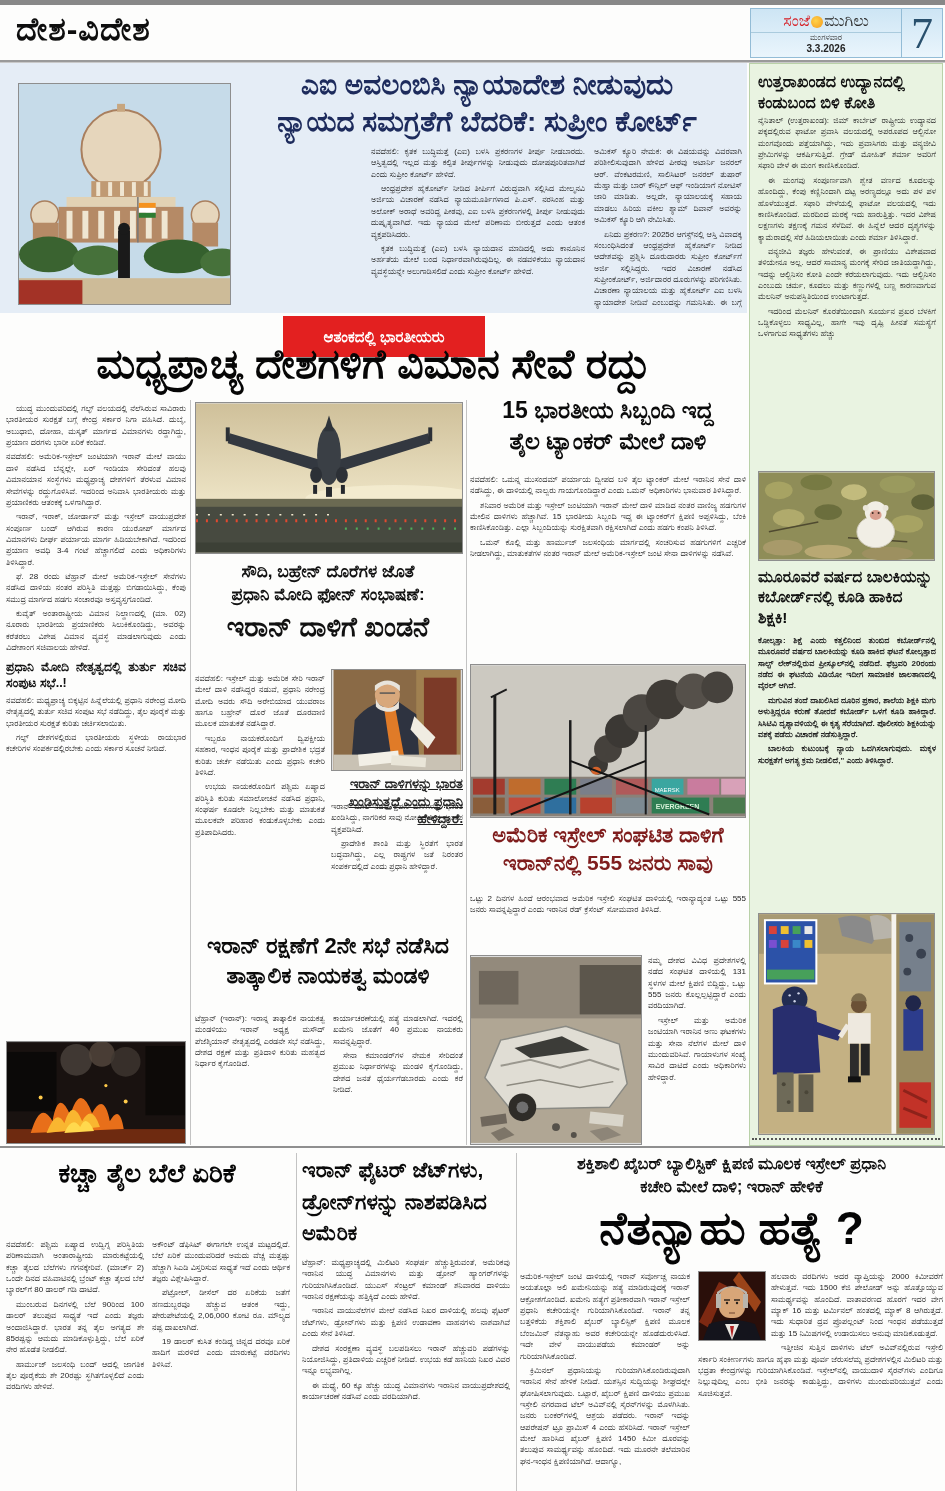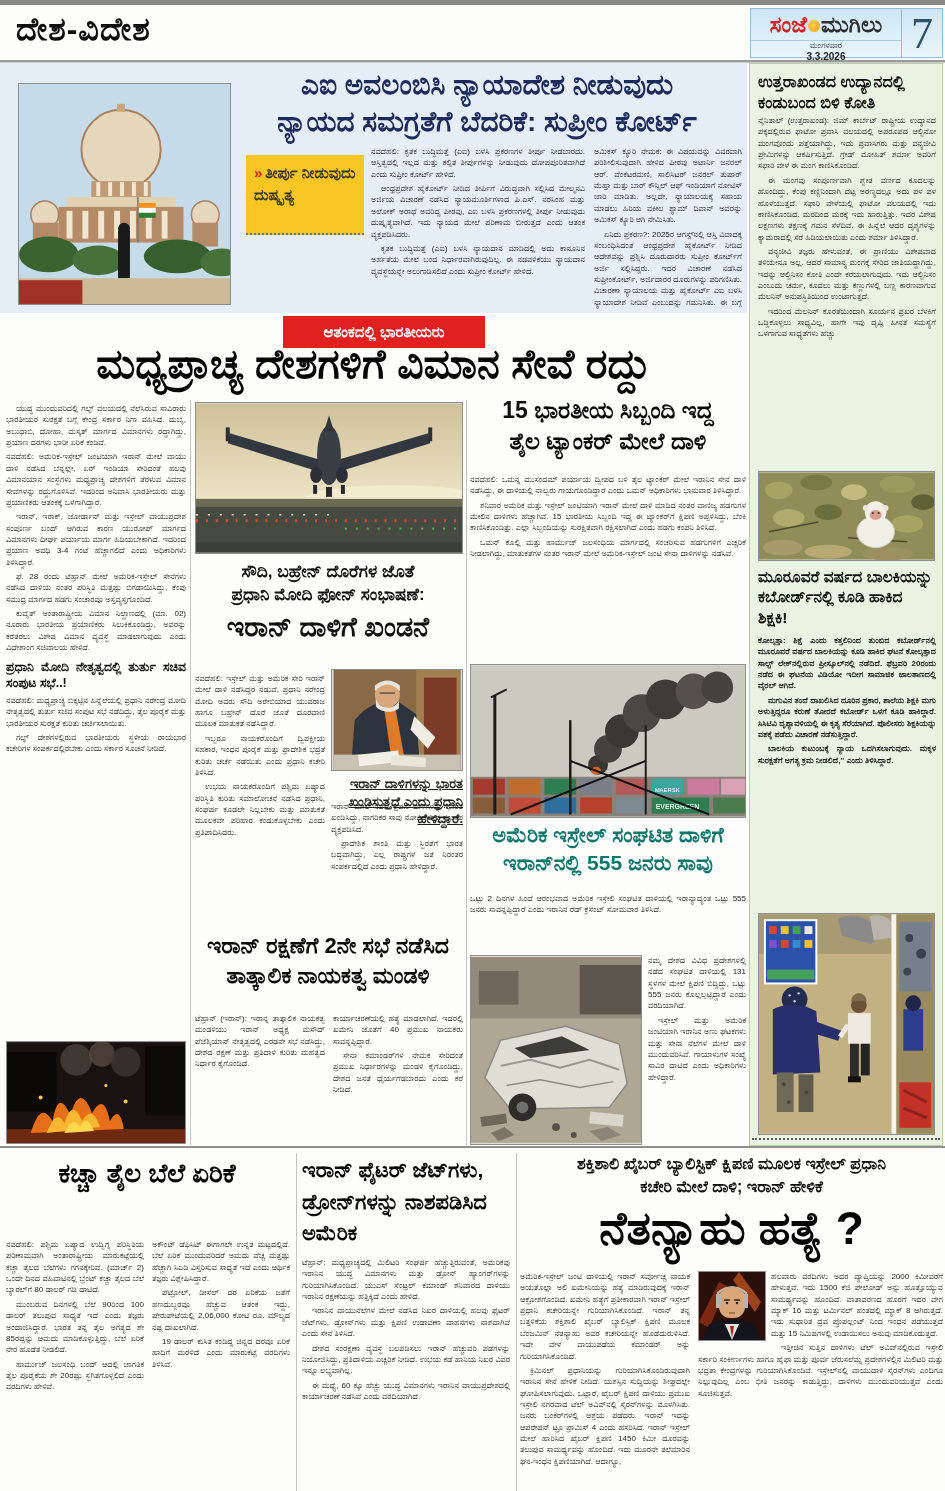--- a/index.html
+++ b/index.html
@@ -11,46 +11,46 @@
   .bp0{text-indent:0;}
   .photo{border:1px solid #8e8e8e;background:#ddd;overflow:hidden;}
   .photo svg{display:block;width:100%;height:100%;}
   .vrule{border-left:1px solid #c3c3c3;width:0;}
   
   .section-title{left:16px;top:6px;font-size:32px;font-weight:800;color:#0e0e0e;letter-spacing:1px;}
   .header-rule{left:0;top:55px;width:945px;height:3px;border-top:2px solid #9a9a9a;border-bottom:1px solid #c9c9c9;}
   .logo-panel{left:750px;top:3px;width:193px;height:50px;background:linear-gradient(#cde5f4,#eaf5fc);
               border:1px solid #93bcd6;display:flex;}
   .logo-left{width:150px;border-right:1px solid #93bcd6;text-align:center;padding-top:3px;}
-  .logo-line{font-size:22px;font-weight:700;}
+  .logo-line{font-size:16px;font-weight:400;}
   .brand-red{color:#d62027;}
   .brand-dark{color:#2e2e2e;}
   .logo-day{font-size:8px;color:#333;border-top:1px solid #aacbdd;margin-top:2px;padding-top:0;}
   .logo-date{font-size:10px;font-weight:bold;color:#222;}
   .pagenum{flex:1;text-align:center;font-family:"Liberation Serif",serif;font-size:44px;color:#29506d;line-height:50px;}
   .sun{display:inline-block;width:12px;height:12px;border-radius:50%;
        background:radial-gradient(circle at 40% 40%,#ffd24a,#f59a1c);vertical-align:middle;margin:0 1px;}
   
   .top-band{left:0;top:58px;width:747px;height:250px;background:#e5edf6;}
   .ai-headline{left:230px;top:62px;width:514px;text-align:center;font-size:28px;line-height:1.32;
                font-weight:800;color:#1d2b5c;}
   .yellow-box{left:246px;top:150px;width:118px;height:80px;background:#f7c623;padding:7px 8px;
               font-size:15px;line-height:1.45;font-weight:800;color:#3a3a1a;border-bottom:2px dotted #777;}
   .ybm{color:#cc2121;margin-right:3px;font-weight:800;}
   
-  .badge{left:283px;top:311px;width:202px;height:32px;background:#e32020;color:#fff;font-size:15px;
+  .badge{left:283px;top:311px;width:202px;height:41px;background:#e32020;color:#fff;font-size:15px;
          font-weight:800;display:flex;align-items:center;justify-content:center;}
   .flight-headline{left:0;top:336px;width:747px;text-align:center;font-size:41px;font-weight:800;color:#060606;}
   .subhead{font-size:12.5px;font-weight:800;color:#111;line-height:1.3;margin:5px 0 4px;text-indent:0;}
   
   .h-modi12{left:193px;top:556px;width:270px;text-align:center;font-size:17px;font-weight:800;color:#111;line-height:1.35;}
   .h-modi3{font-size:27px;margin-top:2px;}
   .h-tanker{left:470px;top:390px;width:276px;text-align:center;font-size:23px;font-weight:800;color:#0b0b0b;line-height:1.35;}
   .h-council{left:193px;top:926px;width:270px;text-align:center;font-size:22px;font-weight:800;color:#0b0b0b;line-height:1.35;}
-  .h-deaths{left:470px;top:816px;width:276px;text-align:center;font-size:21px;font-weight:800;color:#0f766e;line-height:1.35;}
+  .h-deaths{left:470px;top:816px;width:276px;text-align:center;font-size:21px;font-weight:800;color:#7f1d1d;line-height:1.35;}
   .caption{font-size:13px;font-weight:bold;color:#222;line-height:1.35;text-align:right;text-decoration:underline;}
   
   .sidebar{left:749px;top:58px;width:194px;height:1083px;background:#e9f3e1;border:1px solid #b9d1a8;}
   .sb-h{font-size:16px;font-weight:800;color:#101010;line-height:1.32;}
   .sidebar-dotted{left:752px;top:1133px;width:188px;border-top:2px dotted #555;}
   
   .main-rule{left:0;top:1141px;width:945px;border-top:2px solid #8f8f8f;}
   .h-oil{left:2px;top:1152px;width:290px;text-align:center;font-size:26px;font-weight:800;color:#060606;line-height:1.3;}
   .h-jets{left:302px;top:1149px;width:210px;font-size:21px;font-weight:800;color:#0a0a0a;line-height:1.5;}
   .kicker{left:520px;top:1147px;width:423px;text-align:center;font-size:16px;font-weight:800;color:#101010;line-height:1.45;}
@@ -116,23 +116,20 @@
       <rect x="0" y="196" width="213" height="26" fill="#cdbb98"></rect>
       <rect x="0" y="198" width="64" height="24" fill="#a33226"></rect>
     </svg>
   </div>
 
   <div class="abs ai-headline">
     <div>ಎಐ ಅವಲಂಬಿಸಿ ನ್ಯಾಯಾದೇಶ ನೀಡುವುದು</div>
     <div>ನ್ಯಾಯದ ಸಮಗ್ರತೆಗೆ ಬೆದರಿಕೆ: ಸುಪ್ರೀಂ ಕೋರ್ಟ್</div>
   </div>
 
-  <div class="abs yellow-box">
-    <span class="ybm">»</span><span>ತೀರ್ಪು ನೀಡುವುದು ದುಷ್ಕೃತ್ಯ</span>
-  </div>
 
   <div class="abs txt" style="left:371px;top:141px;width:214px;height:164px;">
     <p class="bp bp0">ನವದೆಹಲಿ: ಕೃತಕ ಬುದ್ಧಿಮತ್ತೆ (ಎಐ) ಬಳಸಿ ಪ್ರಕರಣಗಳ ತೀರ್ಪು ನೀಡಬಾರದು. ಆಸ್ತಿತ್ವದಲ್ಲಿ ಇಲ್ಲದ ಮತ್ತು ಕಲ್ಪಿತ ತೀರ್ಪುಗಳನ್ನು ನೀಡುವುದು ದೋಷಪೂರಿತವಾಗಿದೆ ಎಂದು ಸುಪ್ರೀಂ ಕೋರ್ಟ್ ಹೇಳಿದೆ.</p>
     <p class="bp">ಆಂಧ್ರಪ್ರದೇಶ ಹೈಕೋರ್ಟ್ ನೀಡಿದ ತೀರ್ಪಿಗೆ ವಿರುದ್ಧವಾಗಿ ಸಲ್ಲಿಸಿದ ಮೇಲ್ಮನವಿ ಅರ್ಜಿಯ ವಿಚಾರಣೆ ನಡೆಸಿದ ನ್ಯಾಯಮೂರ್ತಿಗಳಾದ ಪಿ.ಎಸ್. ನರಸಿಂಹ ಮತ್ತು ಅಲೋಕ್ ಅರಾಧೆ ಅವರಿದ್ದ ಪೀಠವು, ಎಐ ಬಳಸಿ ಪ್ರಕರಣಗಳಲ್ಲಿ ತೀರ್ಪು ನೀಡುವುದು ದುಷ್ಕೃತ್ಯವಾಗಿದೆ. ಇದು ನ್ಯಾಯದ ಮೇಲೆ ಪರಿಣಾಮ ಬೀರುತ್ತದೆ ಎಂದು ಆತಂಕ ವ್ಯಕ್ತಪಡಿಸಿದರು.</p>
     <p class="bp">ಕೃತಕ ಬುದ್ಧಿಮತ್ತೆ (ಎಐ) ಬಳಸಿ ನ್ಯಾಯದಾನ ಮಾಡಿದಲ್ಲಿ ಅದು ಕಾನೂನಿನ ಅರ್ಹತೆಯ ಮೇಲೆ ಬಂದ ನಿರ್ಧಾರವಾಗಿರುವುದಿಲ್ಲ. ಈ ನಡವಳಿಕೆಯು ನ್ಯಾಯದಾನ ವ್ಯವಸ್ಥೆಯನ್ನೇ ಅಲುಗಾಡಿಸಲಿದೆ ಎಂದು ಸುಪ್ರೀಂ ಕೋರ್ಟ್ ಹೇಳಿದೆ.</p>
   </div>
   <div class="abs txt" style="left:594px;top:141px;width:148px;height:164px;">
     <p class="bp bp0">ಅಮಿಕಸ್ ಕ್ಯೂರಿ ನೇಮಕ: ಈ ವಿಷಯವನ್ನು ವಿವರವಾಗಿ ಪರಿಶೀಲಿಸುವುದಾಗಿ ಹೇಳಿದ ಪೀಠವು ಅಟಾರ್ನಿ ಜನರಲ್ ಆರ್. ವೆಂಕಟರಮಣಿ, ಸಾಲಿಸಿಟರ್ ಜನರಲ್ ತುಷಾರ್ ಮೆಹ್ತಾ ಮತ್ತು ಬಾರ್ ಕೌನ್ಸಿಲ್ ಆಫ್ ಇಂಡಿಯಾಗೆ ನೋಟಿಸ್ ಜಾರಿ ಮಾಡಿತು. ಅಲ್ಲದೇ, ನ್ಯಾಯಾಲಯಕ್ಕೆ ಸಹಾಯ ಮಾಡಲು ಹಿರಿಯ ವಕೀಲ ಶ್ಯಾಮ್ ದಿವಾನ್ ಅವರನ್ನು ಅಮಿಕಸ್ ಕ್ಯೂರಿ ಆಗಿ ನೇಮಿಸಿತು.</p>
     <p class="bp">ಏನಿದು ಪ್ರಕರಣ?: 2025ರ ಆಗಸ್ಟ್‌ನಲ್ಲಿ ಆಸ್ತಿ ವಿವಾದಕ್ಕ ಸಂಬಂಧಿಸಿದಂತೆ ಆಂಧ್ರಪ್ರದೇಶ ಹೈಕೋರ್ಟ್ ನೀಡಿದ ಆದೇಶವನ್ನು ಪ್ರಶ್ನಿಸಿ ದೂರುದಾರರು ಸುಪ್ರೀಂ ಕೋರ್ಟ್‌ಗೆ ಅರ್ಜಿ ಸಲ್ಲಿಸಿದ್ದರು. ಇದರ ವಿಚಾರಣೆ ನಡೆಸಿದ ಸುಪ್ರೀಂಕೋರ್ಟ್, ಅರ್ಜಿದಾರರ ದೂರುಗಳನ್ನು ಪರಿಗಣಿಸಿತು. ವಿಚಾರಣಾ ನ್ಯಾಯಾಲಯ ಮತ್ತು ಹೈಕೋರ್ಟ್ ಎಐ ಬಳಸಿ ನ್ಯಾಯಾದೇಶ ನೀಡಿವೆ ಎಂಬುದನ್ನು ಗಮನಿಸಿತು. ಈ ಬಗ್ಗೆ ವಿಸ್ತೃತ ವಿಚಾರಣೆ ನಡೆಸುವುದಾಗಿ ಹೇಳಿದೆ.</p>
   </div>

